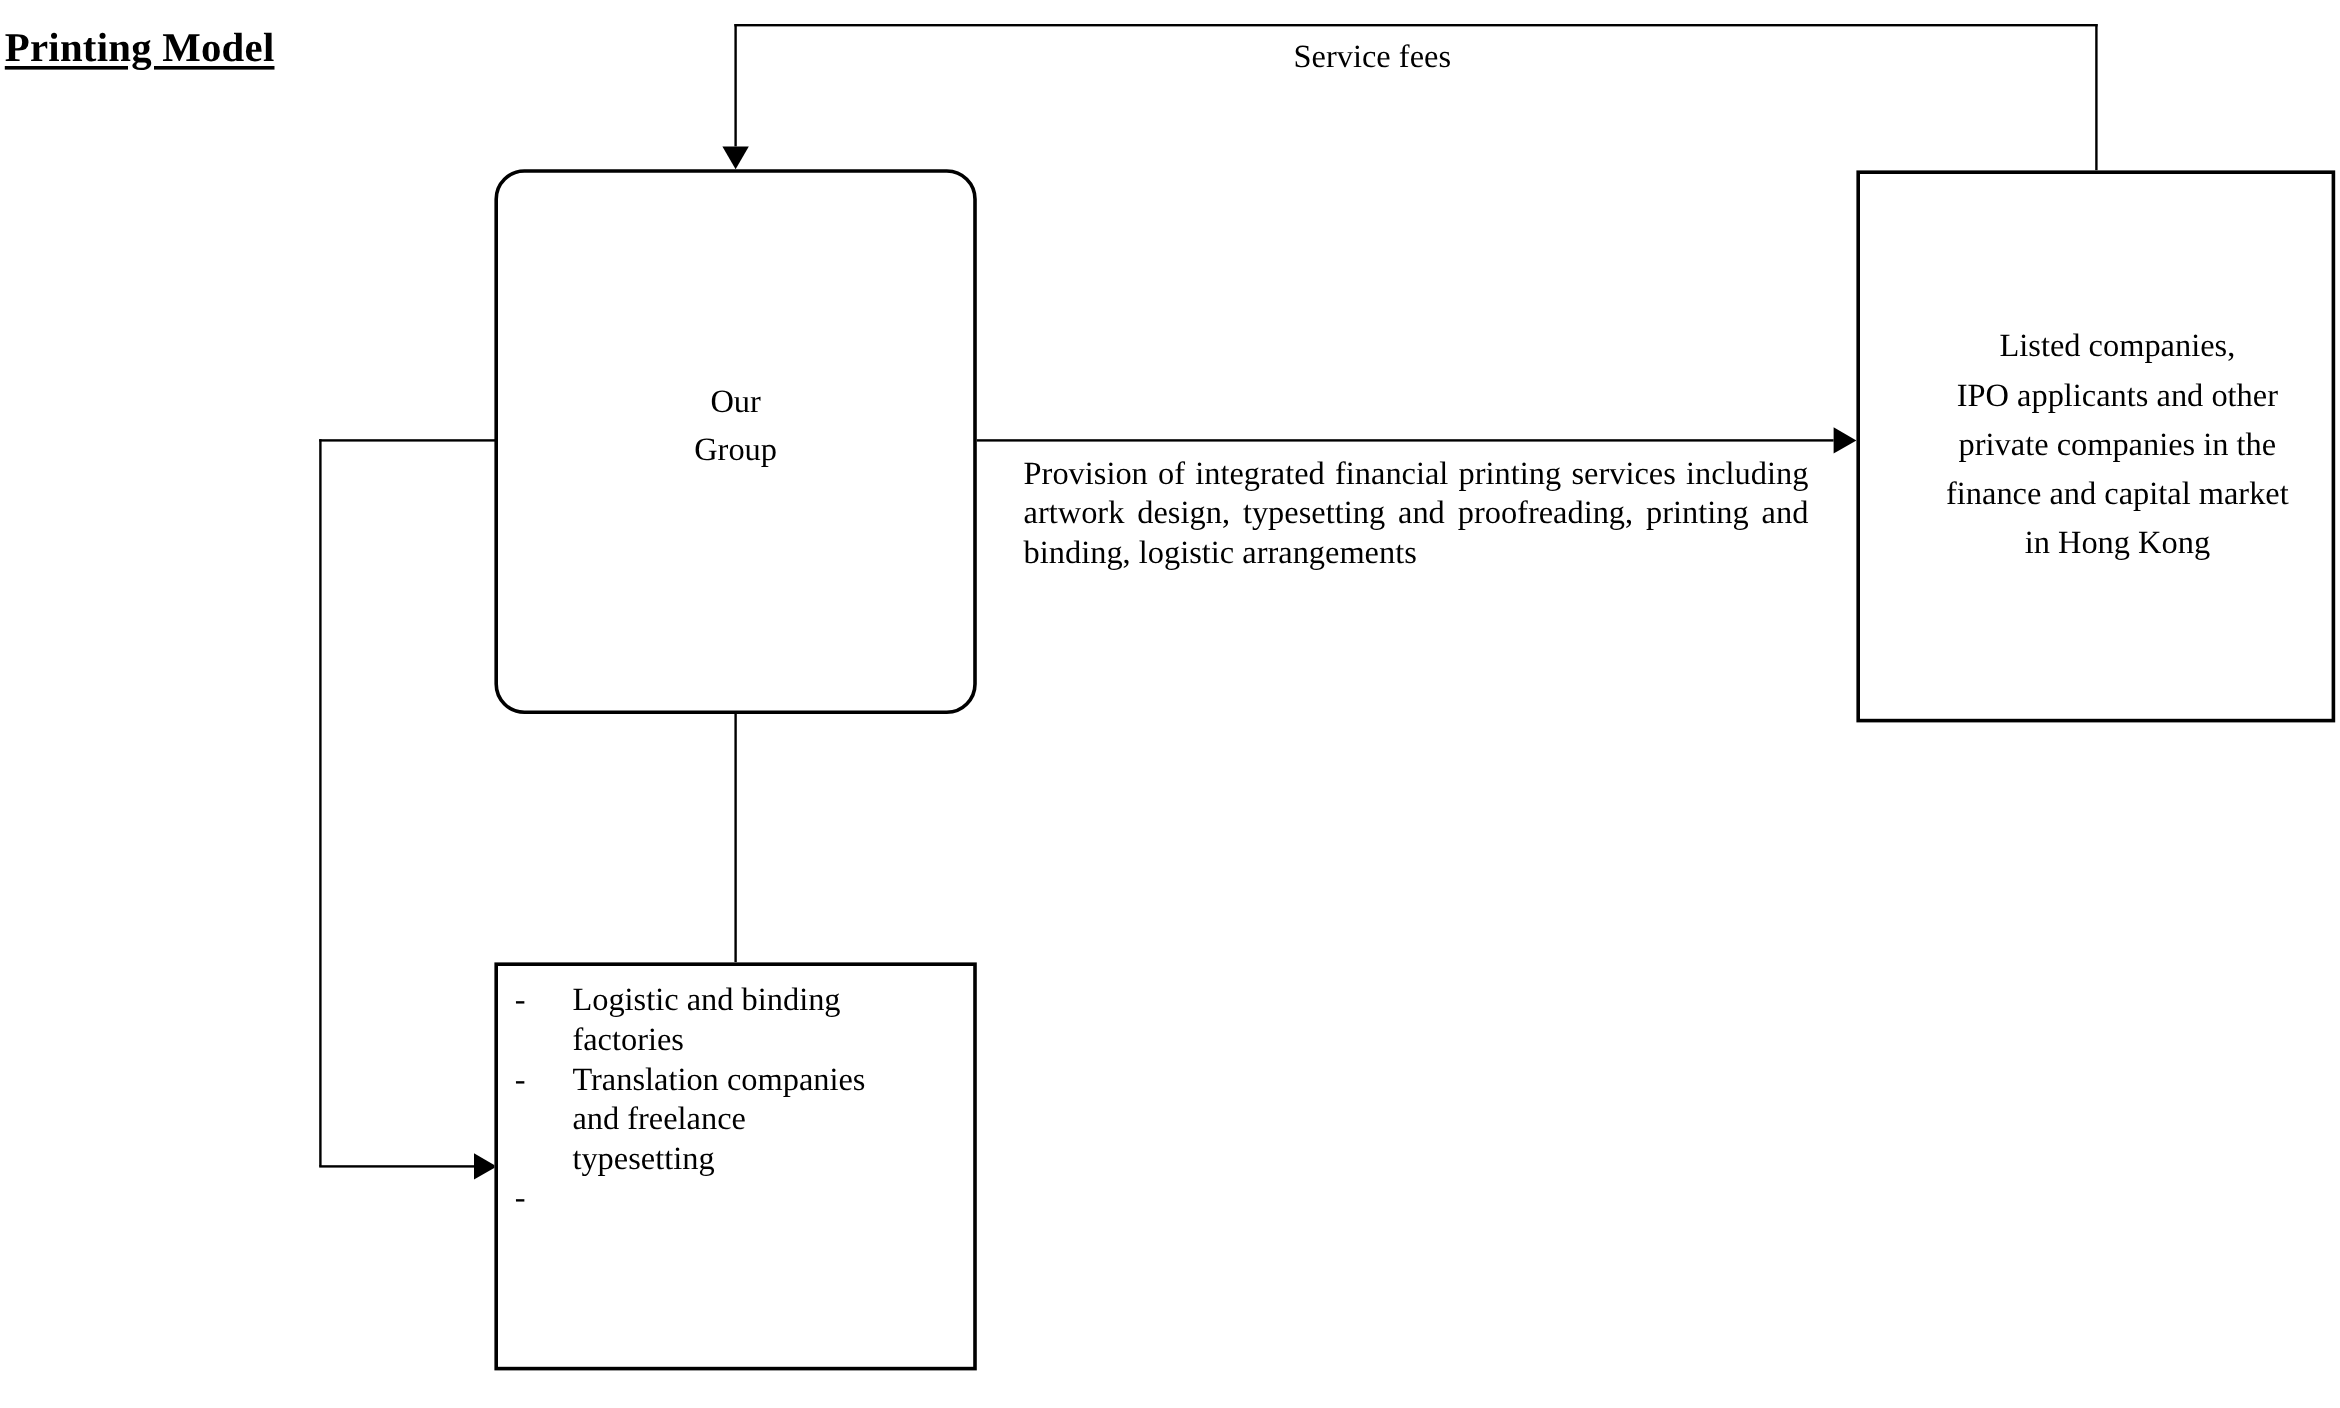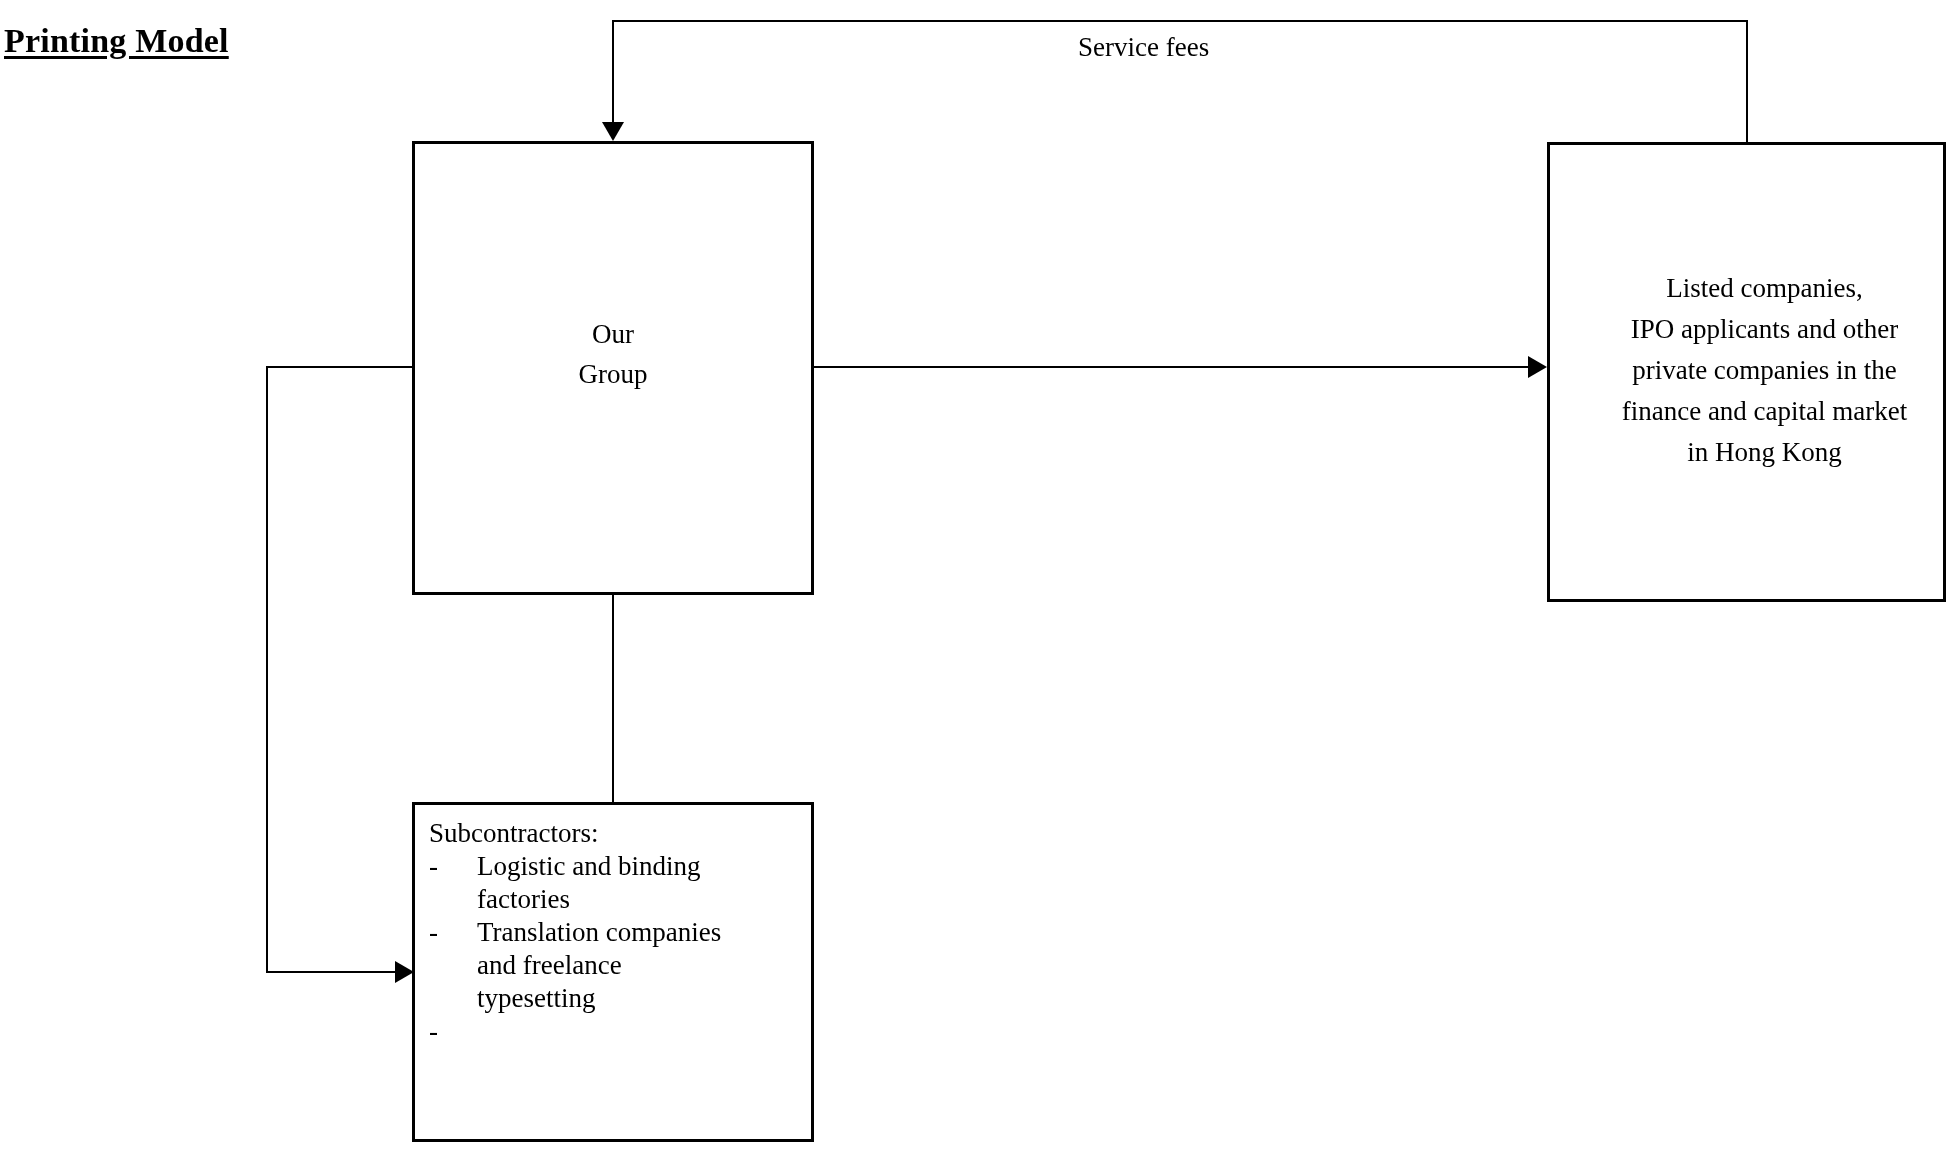--- a/index.html
+++ b/index.html
@@ -39,20 +39,21 @@
     background: #ffffff;
     display: flex;
   }
   #box-our-group {
     left: 412px;
     top: 141px;
     width: 402px;
     height: 454px;
     align-items: center;
     justify-content: center;
+    border-radius: 25px;
   }
   #box-our-group .box-text {
     text-align: center;
     font-size: 27px;
     line-height: 40px;
     white-space: pre-line;
     position: relative;
     top: -14px;
   }
   #box-clients {
@@ -184,20 +185,21 @@
   <div class="ln-v" style="left:1746px; top:20px; height:122px;"></div>
 
   <div class="ln-h" style="left:612px; top:20px; width:1136px;"></div>
 
   <div class="ln-v" style="left:612px; top:20px; height:102px;"></div>
   <div class="arrow-head ah-down" style="left:602px; top:122px;"></div>
   <div class="edge-label" id="label-service-fees">Service fees</div>
 
   <div class="ln-h" style="left:814px; top:366px; width:714px;"></div>
   <div class="arrow-head ah-right" style="left:1528px; top:356px;"></div>
+  <div id="label-provision">Provision of integrated financial printing services including artwork design, typesetting and proofreading, printing and binding, logistic arrangements</div>
 
   <div class="ln-v" style="left:612px; top:595px; height:207px;"></div>
   <div class="arrow-head ah-up" style="left:602px; top:576px;"></div>
   <div class="edge-label" id="label-subcontracting-works">Subcontracting
 works</div>
 
   <div class="ln-h" style="left:266px; top:366px; width:148px;"></div>
   <div class="ln-v" style="left:266px; top:366px; height:606px;"></div>
   <div class="ln-h" style="left:266px; top:971px; width:130px;"></div>
   <div class="arrow-head ah-right" style="left:395px; top:961px;"></div>
@@ -210,21 +212,20 @@
   <div class="node-box" id="box-clients">
     <div class="box-text">Listed companies,
 IPO applicants and other
 private companies in the
 finance and capital market
 in Hong Kong</div>
   </div>
 
   <div class="node-box" id="box-subcontractors">
     <div class="subc-wrap">
-      <span class="subc-heading">Subcontractors:</span>
       <ul class="subc-list" id="subc-list">
           <li>
             <span class="subc-bullet">-</span>
             <span class="subc-label">Logistic and binding factories</span>
           </li>
           <li>
             <span class="subc-bullet">-</span>
             <span class="subc-label">Translation companies and freelance typesetting</span>
           </li>
           <li>

